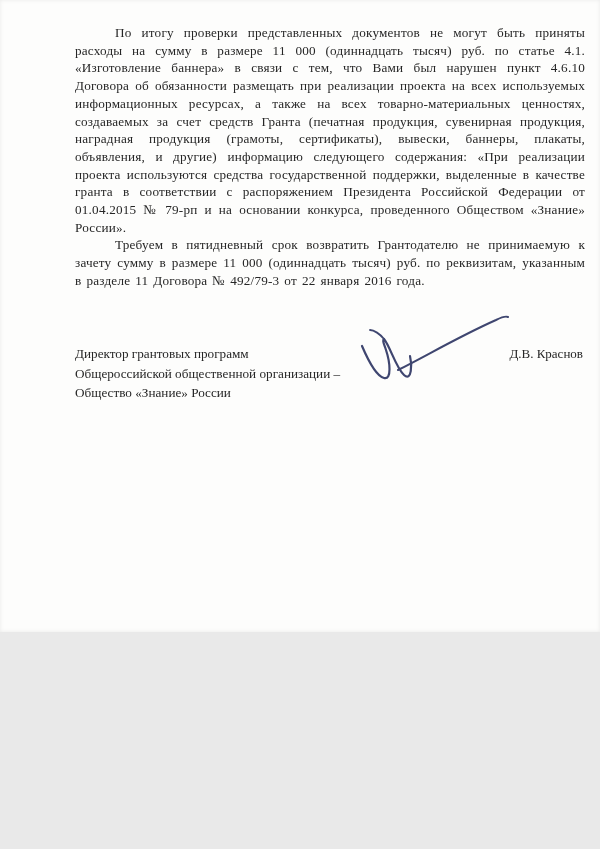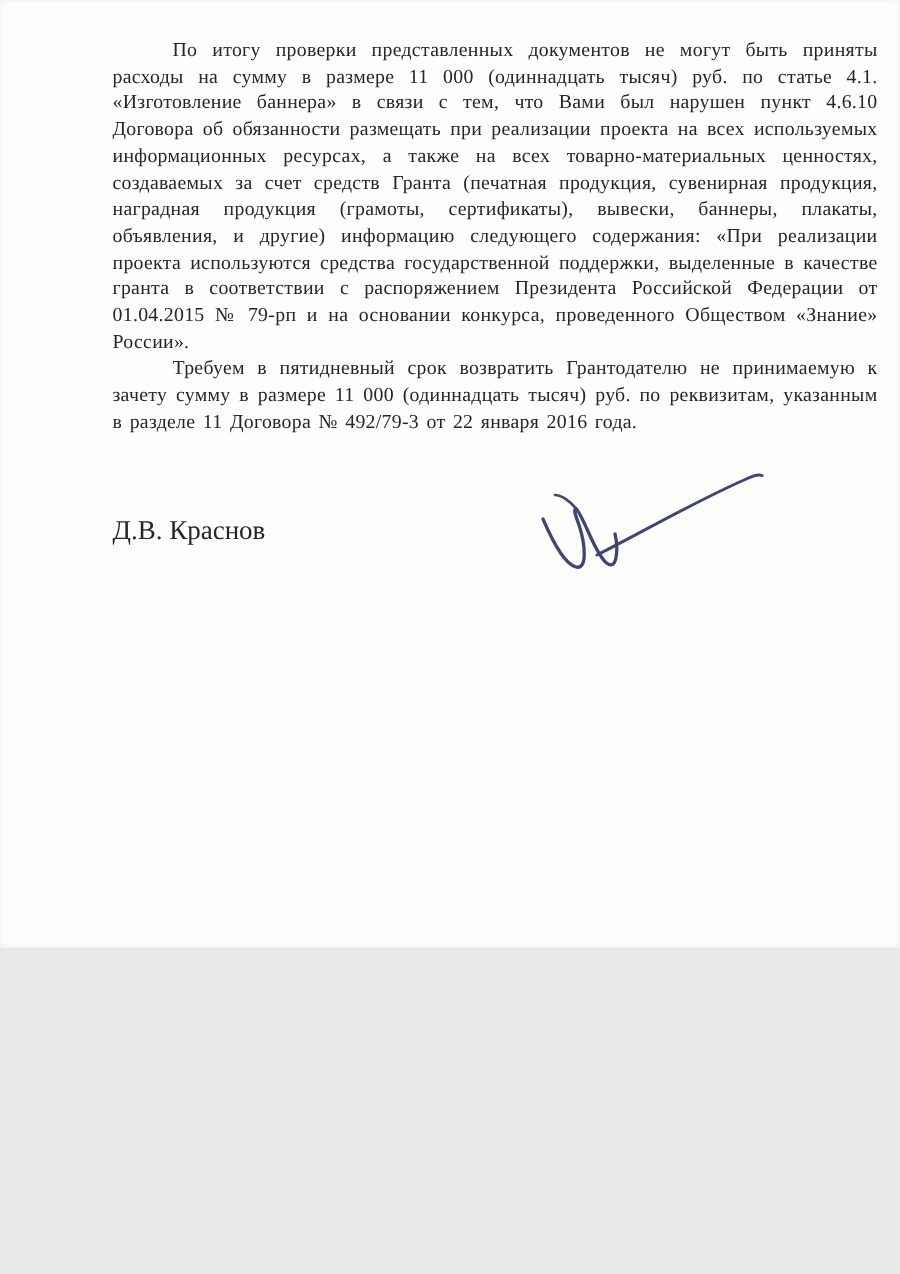--- a/index.html
+++ b/index.html
@@ -43,21 +43,21 @@
     display: flex;
     justify-content: space-between;
     align-items: flex-start;
   }
   .sig-titles {
     font-size: 13.2px;
     line-height: 19.5px;
     text-align: left;
   }
   .sig-name {
-    font-size: 18px;
+    font-size: 13px;
     line-height: 19.5px;
     padding-right: 2px;
     white-space: nowrap;
   }
   .signature-svg {
     position: absolute;
     left: 340px;
     top: 312px;
     width: 180px;
     height: 80px;
@@ -83,18 +83,23 @@
     <p class="body-par">Требуем в пятидневный срок возвратить Грантодателю не принимаемую к зачету сумму в размере 11 000 (одиннадцать тысяч) руб. по реквизитам, указанным в разделе 11 Договора № 492/79-3 от 22 января 2016 года.</p>
   </div>
 
   <svg class="signature-svg" viewBox="0 0 180 80" xmlns="http://www.w3.org/2000/svg">
     <path d="M 22 34 C 28 48, 36 64, 44 66 C 52 68, 50 50, 46 38 C 44 32, 42 28, 44 27 C 50 34, 56 56, 64 63 C 72 70, 72 52, 70 44" fill="none" stroke="#3f4670" stroke-width="2.2" stroke-linecap="round" stroke-linejoin="round"></path>
     <path d="M 58 58 C 86 44, 120 24, 156 8 C 162 5, 166 4, 168 5" fill="none" stroke="#3f4670" stroke-width="2" stroke-linecap="round"></path>
     <path d="M 44 27 C 40 22, 34 18, 30 18" fill="none" stroke="#3f4670" stroke-width="1.8" stroke-linecap="round"></path>
   </svg>
 
   <div class="sig-row">
+    <div class="sig-titles">
+      <div>Директор грантовых программ</div>
+      <div>Общероссийской общественной организации –</div>
+      <div>Общество «Знание» России</div>
+    </div>
     <div class="sig-name">Д.В. Краснов</div>
   </div>
 
   <div class="page-number">2</div>
 
 </div>
 
 </body></html>

